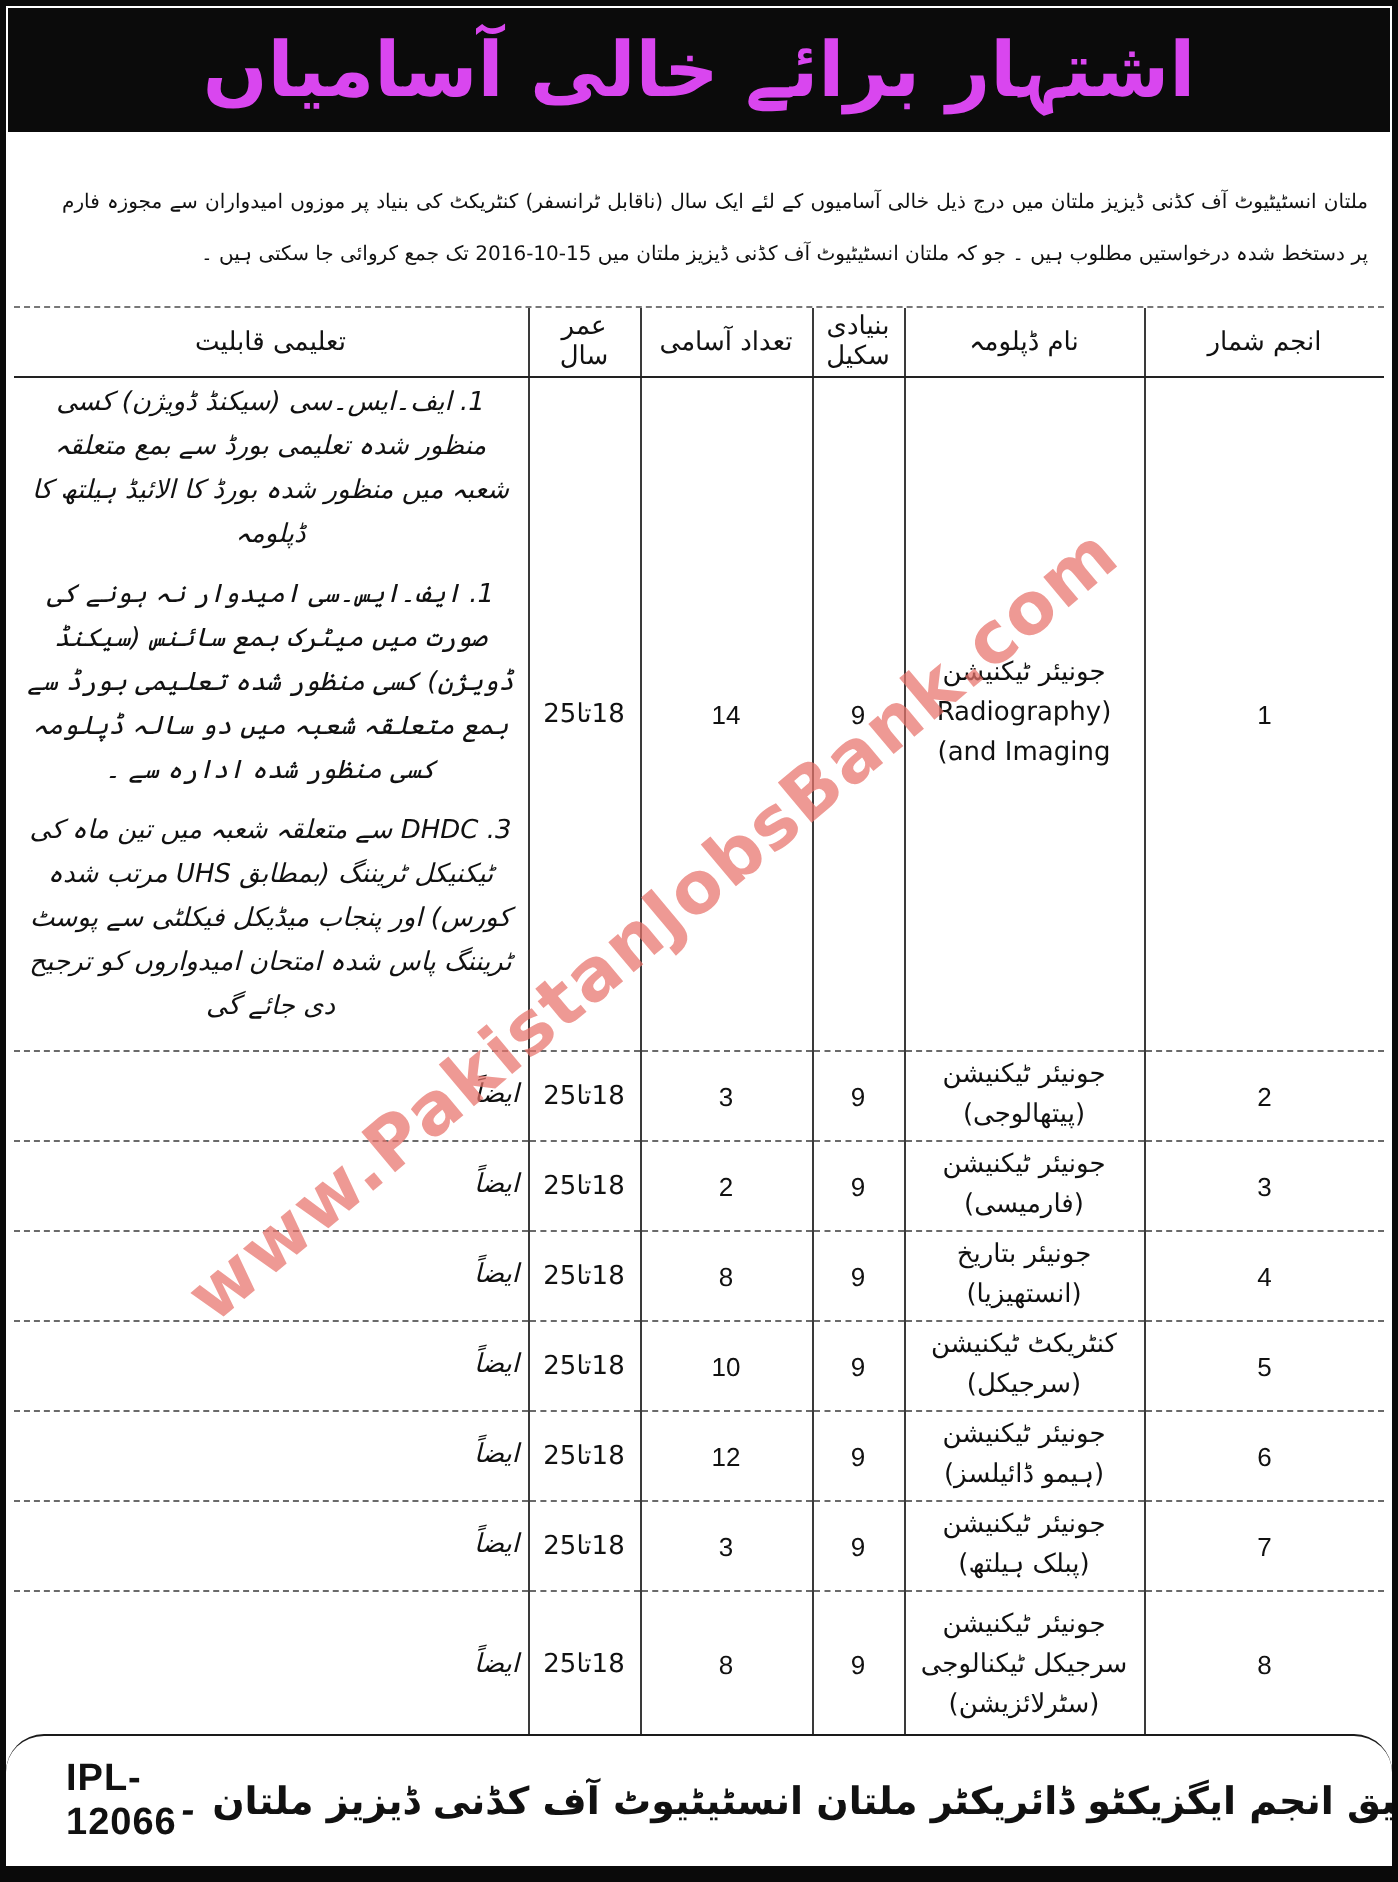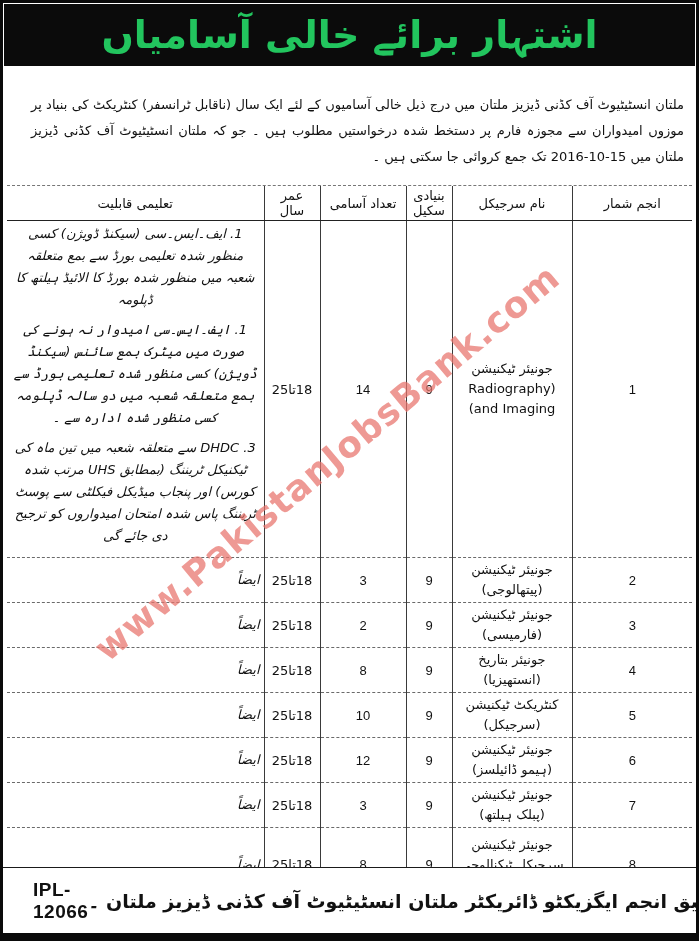--- a/index.html
+++ b/index.html
@@ -15,33 +15,33 @@
     color:#111;
   }
   
   .title-band{
     margin:1px 1px 0 1px;
     height:62px;
     background:#0b0b0b;
     display:flex;align-items:center;justify-content:center;
   }
   .title-band .title{
-    color:#22c55e;
+    color:#d946ef;
     font-size:38px;
     font-weight:bold;
     letter-spacing:2px;
     direction:rtl;
     white-space:nowrap;
   }
   
   .intro{
     direction:rtl;
     text-align:justify;
     padding:13px 12px 2px 28px;
-    font-size:13px;
+    font-size:10px;
     line-height:26px;
   }
   
   .table-wrap{
     margin:6px 4px 0 4px;
     border-top:1px dashed #777;
   }
   table.jobs{
     width:100%;
     border-collapse:collapse;
@@ -103,20 +103,21 @@
     position:absolute;
     left:0;right:0;bottom:0;
     height:66px;
     border-top:1.5px solid #1a1a1a;
     display:flex;
     align-items:center;
     justify-content:space-between;
     padding:0 14px 0 30px;
     box-sizing:border-box;
     background:#fff;
+    border-radius:19px;
   }
   .ipl-code{
     font-family:"Liberation Sans","DejaVu Sans",sans-serif;
     font-weight:bold;
     font-size:19px;
     letter-spacing:.5px;
   }
   .signature{
     direction:rtl;
     font-weight:bold;
@@ -158,21 +159,21 @@
         <col style="width:120px">
           <col style="width:120px">
           <col style="width:46px">
         <col style="width:86px">
           <col style="width:56px">
           <col>
       </colgroup>
       <thead>
         <tr>
           <th>انجم شمار</th>
-          <th>نام سرجیکل</th>
+          <th>نام ڈپلومہ</th>
           <th>بنیادی سکیل</th>
           <th>تعداد آسامی</th>
           <th>عمر سال</th>
           <th>تعلیمی قابلیت</th>
         </tr>
       </thead>
       <tbody>
           <tr class="">
             <td class="c-num c-serial">1</td>
             <td class="c-name">جونیئر ٹیکنیشن (Radiography and Imaging)</td>

